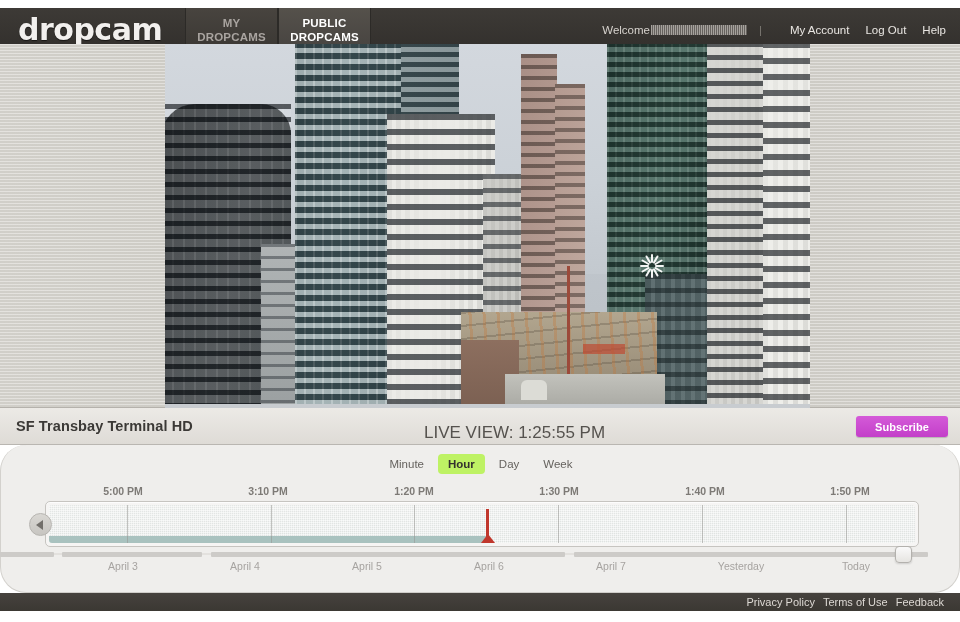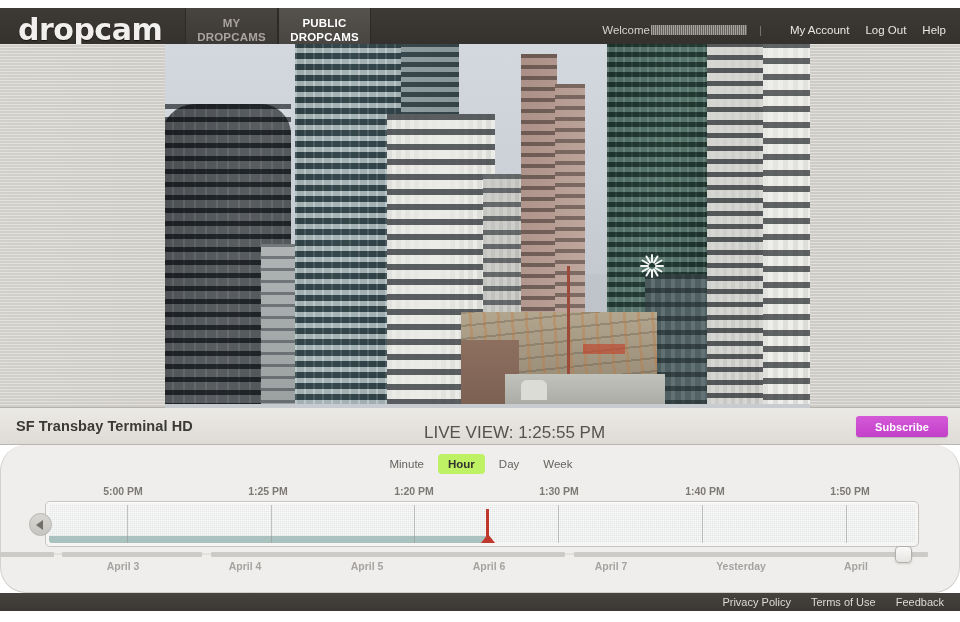--- a/index.html
+++ b/index.html
@@ -235,29 +235,29 @@
     background: #e3e1de;
   }
   .scrub-handle {
     position: absolute; top: -4px; width: 17px; height: 17px;
     background: linear-gradient(180deg, #fafafa 0%, #e6e4e1 100%);
     border: 1px solid #b3b1ad; border-radius: 4px; cursor: pointer;
     box-shadow: 0 1px 2px rgba(0,0,0,.14);
   }
   .date-label {
     position: absolute; top: 115px; font-size: 10.5px; color: #a6a3a0;
-    transform: translateX(-50%); white-space: nowrap; font-weight: bold;
+    transform: translateX(-50%); white-space: nowrap;
   }
 
   
   .footer {
     position: absolute; left: 0; top: 593px; width: 960px; height: 18px;
     background: linear-gradient(180deg, #46423e 0%, #3b3833 100%);
     display: flex; align-items: center; justify-content: flex-end;
-    padding-right: 16px; gap: 20px;
+    padding-right: 16px; gap: 8px;
   }
   .foot-link {
     font-size: 11px; color: #ddd9d4; text-decoration: none; cursor: pointer;
   }
 </style>
 </head>
 <body>
 
 <div class="app">
 
@@ -375,21 +375,21 @@
 
     <div class="scale-tabs">
       <div class="scale-tab">Minute</div>
       <div class="scale-tab sel">Hour</div>
       <div class="scale-tab">Day</div>
       <div class="scale-tab">Week</div>
     </div>
 
     <div class="ruler">
       <div class="tick-label" style="left:122px">5:00 PM</div>
-      <div class="tick-label" style="left:267px">1:25 PM</div>
+      <div class="tick-label" style="left:267px">3:10 PM</div>
       <div class="tick-label" style="left:413px">1:20 PM</div>
       <div class="tick-label" style="left:558px">1:30 PM</div>
       <div class="tick-label" style="left:704px">1:40 PM</div>
       <div class="tick-label" style="left:849px">1:50 PM</div>
     </div>
 
     <div class="prev-btn">
       <i></i>
     </div>
 
@@ -414,21 +414,21 @@
       <div class="scrub-seg" style="left:-8%;width:9%"></div>
       <div class="scrub-handle" style="left:97.2%"></div>
     </div>
 
     <div class="date-label" style="left:122px">April 3</div>
     <div class="date-label" style="left:244px">April 4</div>
     <div class="date-label" style="left:366px">April 5</div>
     <div class="date-label" style="left:488px">April 6</div>
     <div class="date-label" style="left:610px">April 7</div>
     <div class="date-label" style="left:740px">Yesterday</div>
-    <div class="date-label" style="left:855px">April</div>
+    <div class="date-label" style="left:855px">Today</div>
   </div>
 
   <div class="footer">
     <a class="foot-link">Privacy Policy</a>
     <a class="foot-link">Terms of Use</a>
     <a class="foot-link">Feedback</a>
   </div>
 
 </div>
 

